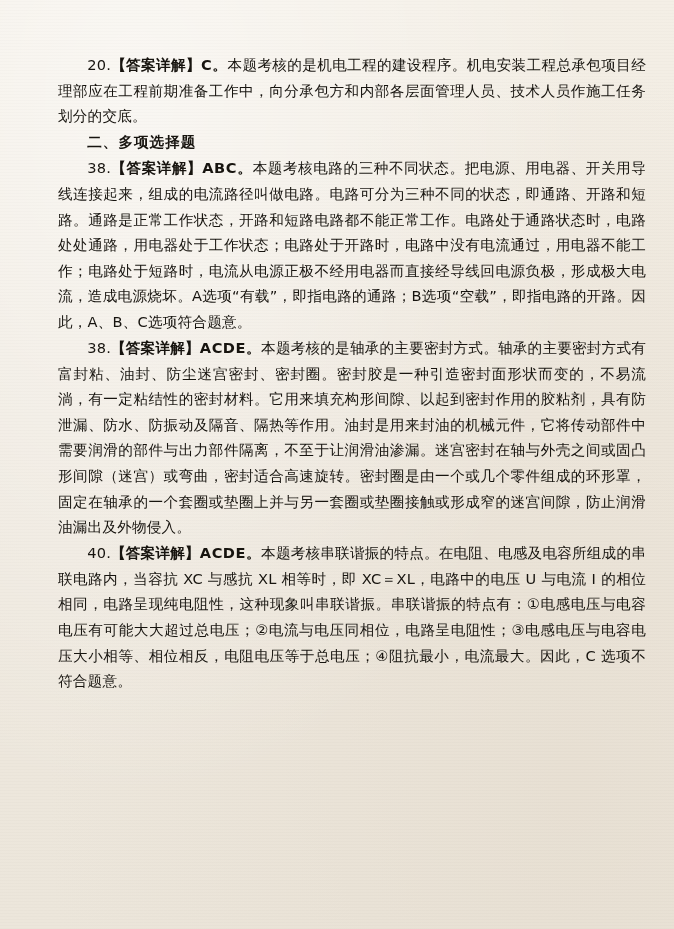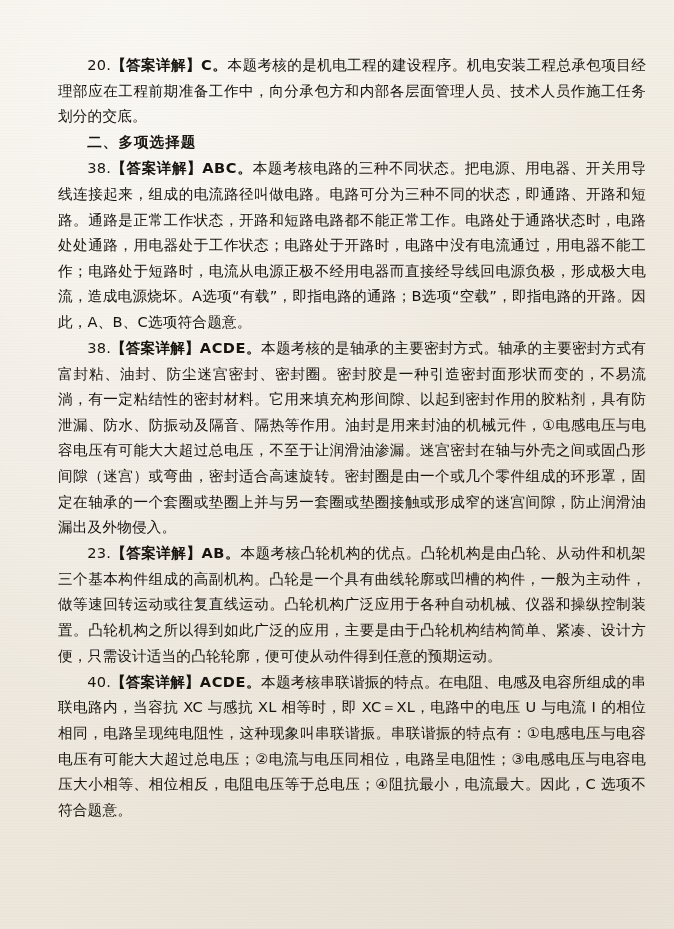--- a/index.html
+++ b/index.html
@@ -71,26 +71,23 @@
       <span>20.</span><span class="ans-label">【答案详解】</span><span class="opt">C。</span><span>本题考核的是机电工程的建设程序。机电安装工程总承包项目经理部应在工程前期准备工作中，向分承包方和内部各层面管理人员、技术人员作施工任务划分的交底。</span>
     </p>
 
     <p class="section-head">二、多项选择题</p>
 
     <p>
       <span>38.</span><span class="ans-label">【答案详解】</span><span class="opt">ABC。</span><span>本题考核电路的三种不同状态。把电源、用电器、开关用导线连接起来，组成的电流路径叫做电路。电路可分为三种不同的状态，即通路、开路和短路。通路是正常工作状态，开路和短路电路都不能正常工作。电路处于通路状态时，电路处处通路，用电器处于工作状态；电路处于开路时，电路中没有电流通过，用电器不能工作；电路处于短路时，电流从电源正极不经用电器而直接经导线回电源负极，形成极大电流，造成电源烧坏。A选项“有载”，即指电路的通路；B选项“空载”，即指电路的开路。因此，A、B、C选项符合题意。</span>
     </p>
 
     <p>
-      <span>38.</span><span class="ans-label">【答案详解】</span><span class="opt">ACDE。</span><span>本题考核的是轴承的主要密封方式。轴承的主要密封方式有富封粘、油封、防尘迷宫密封、密封圈。密封胶是一种引造密封面形状而变的，不易流淌，有一定粘结性的密封材料。它用来填充构形间隙、以起到密封作用的胶粘剂，具有防泄漏、防水、防振动及隔音、隔热等作用。油封是用来封油的机械元件，①电感电压与电容电压有可能大大超过总电压，不至于让润滑油渗漏。迷宫密封在轴与外壳之间或固凸形间隙（迷宫）或弯曲，密封适合高速旋转。密封圈是由一个或几个零件组成的环形罩，固定在轴承的一个套圈或垫圈上并与另一套圈或垫圈接触或形成窄的迷宫间隙，防止润滑油漏出及外物侵入。</span>
+      <span>38.</span><span class="ans-label">【答案详解】</span><span class="opt">ACDE。</span><span>本题考核的是轴承的主要密封方式。轴承的主要密封方式有富封粘、油封、防尘迷宫密封、密封圈。密封胶是一种引造密封面形状而变的，不易流淌，有一定粘结性的密封材料。它用来填充构形间隙、以起到密封作用的胶粘剂，具有防泄漏、防水、防振动及隔音、隔热等作用。油封是用来封油的机械元件，它将传动部件中需要润滑的部件与出力部件隔离，不至于让润滑油渗漏。迷宫密封在轴与外壳之间或固凸形间隙（迷宫）或弯曲，密封适合高速旋转。密封圈是由一个或几个零件组成的环形罩，固定在轴承的一个套圈或垫圈上并与另一套圈或垫圈接触或形成窄的迷宫间隙，防止润滑油漏出及外物侵入。</span>
     </p>
 
-    <p>
-      <span>23.</span><span class="ans-label">【答案详解】</span><span class="opt">AB。</span><span>本题考核凸轮机构的优点。凸轮机构是由凸轮、从动件和机架三个基本构件组成的高副机构。凸轮是一个具有曲线轮廓或凹槽的构件，一般为主动件，做等速回转运动或往复直线运动。凸轮机构广泛应用于各种自动机械、仪器和操纵控制装置。凸轮机构之所以得到如此广泛的应用，主要是由于凸轮机构结构简单、紧凑、设计方便，只需设计适当的凸轮轮廓，便可使从动件得到任意的预期运动。</span>
-    </p>
 
 
     <p>
       <span>40.</span><span class="ans-label">【答案详解】</span><span class="opt">ACDE。</span><span>本题考核串联谐振的特点。在电阻、电感及电容所组成的串联电路内，当容抗 XC 与感抗 XL 相等时，即 XC＝XL，电路中的电压 U 与电流 I 的相位相同，电路呈现纯电阻性，这种现象叫串联谐振。串联谐振的特点有：①电感电压与电容电压有可能大大超过总电压；②电流与电压同相位，电路呈电阻性；③电感电压与电容电压大小相等、相位相反，电阻电压等于总电压；④阻抗最小，电流最大。因此，C 选项不符合题意。</span>
     </p>
 
   </div>
 </div>
 
 </body></html>

